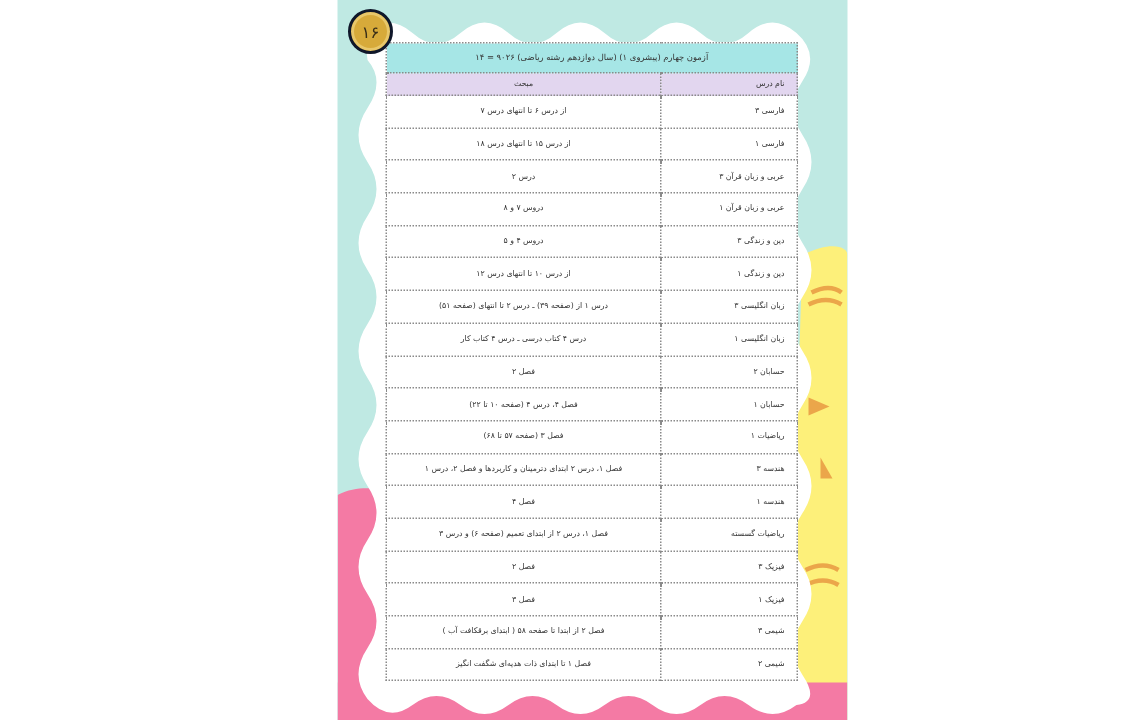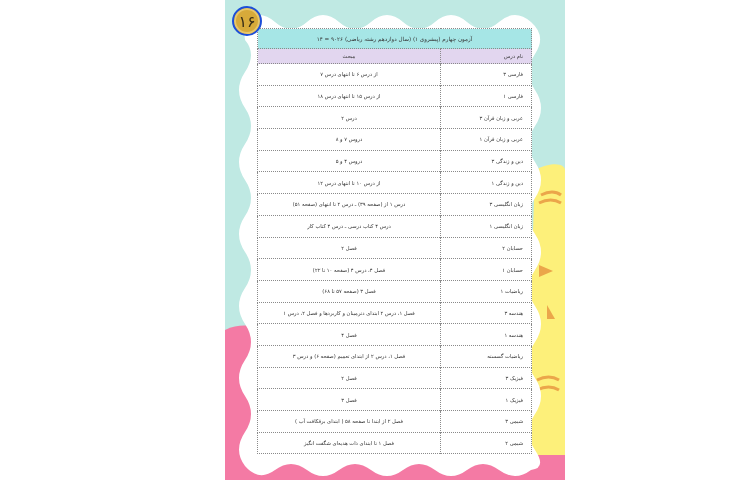--- a/index.html
+++ b/index.html
@@ -7,24 +7,24 @@
     width:750px; height:480px; background:#ffffff; position:relative; overflow:hidden;
     font-family:"DejaVu Sans", sans-serif;
   }
   .page {
     position:absolute; left:225px; top:0; width:340px; height:480px;
     background:#bfe9e3; overflow:hidden;
   }
   .deco { position:absolute; left:0; top:0; width:340px; height:480px; }
   .badge {
     position:absolute; left:232px; top:6px; width:30px; height:30px; border-radius:50%;
-    background:#d7aa3a; border:2px solid #1d4ed8; box-sizing:border-box;
+    background:#d7aa3a; border:2px solid #0f172a; box-sizing:border-box;
     box-shadow:0 0 0 2px #e8c76a inset;
     display:flex; align-items:center; justify-content:center;
-    font-size:16px; color:#3a2f18; z-index:3;
+    font-size:11px; color:#3a2f18; z-index:3;
   }
   table.sched {
     position:absolute; left:257px; top:28px; width:275px;
     border-collapse:collapse; direction:rtl; z-index:2; background:#fff;
     font-size:5.2px; color:#333;
   }
   table.sched td, table.sched th {
     border:1px dotted #8a8a8a; text-align:center; padding:0 4px;
     font-weight:normal;
   }

